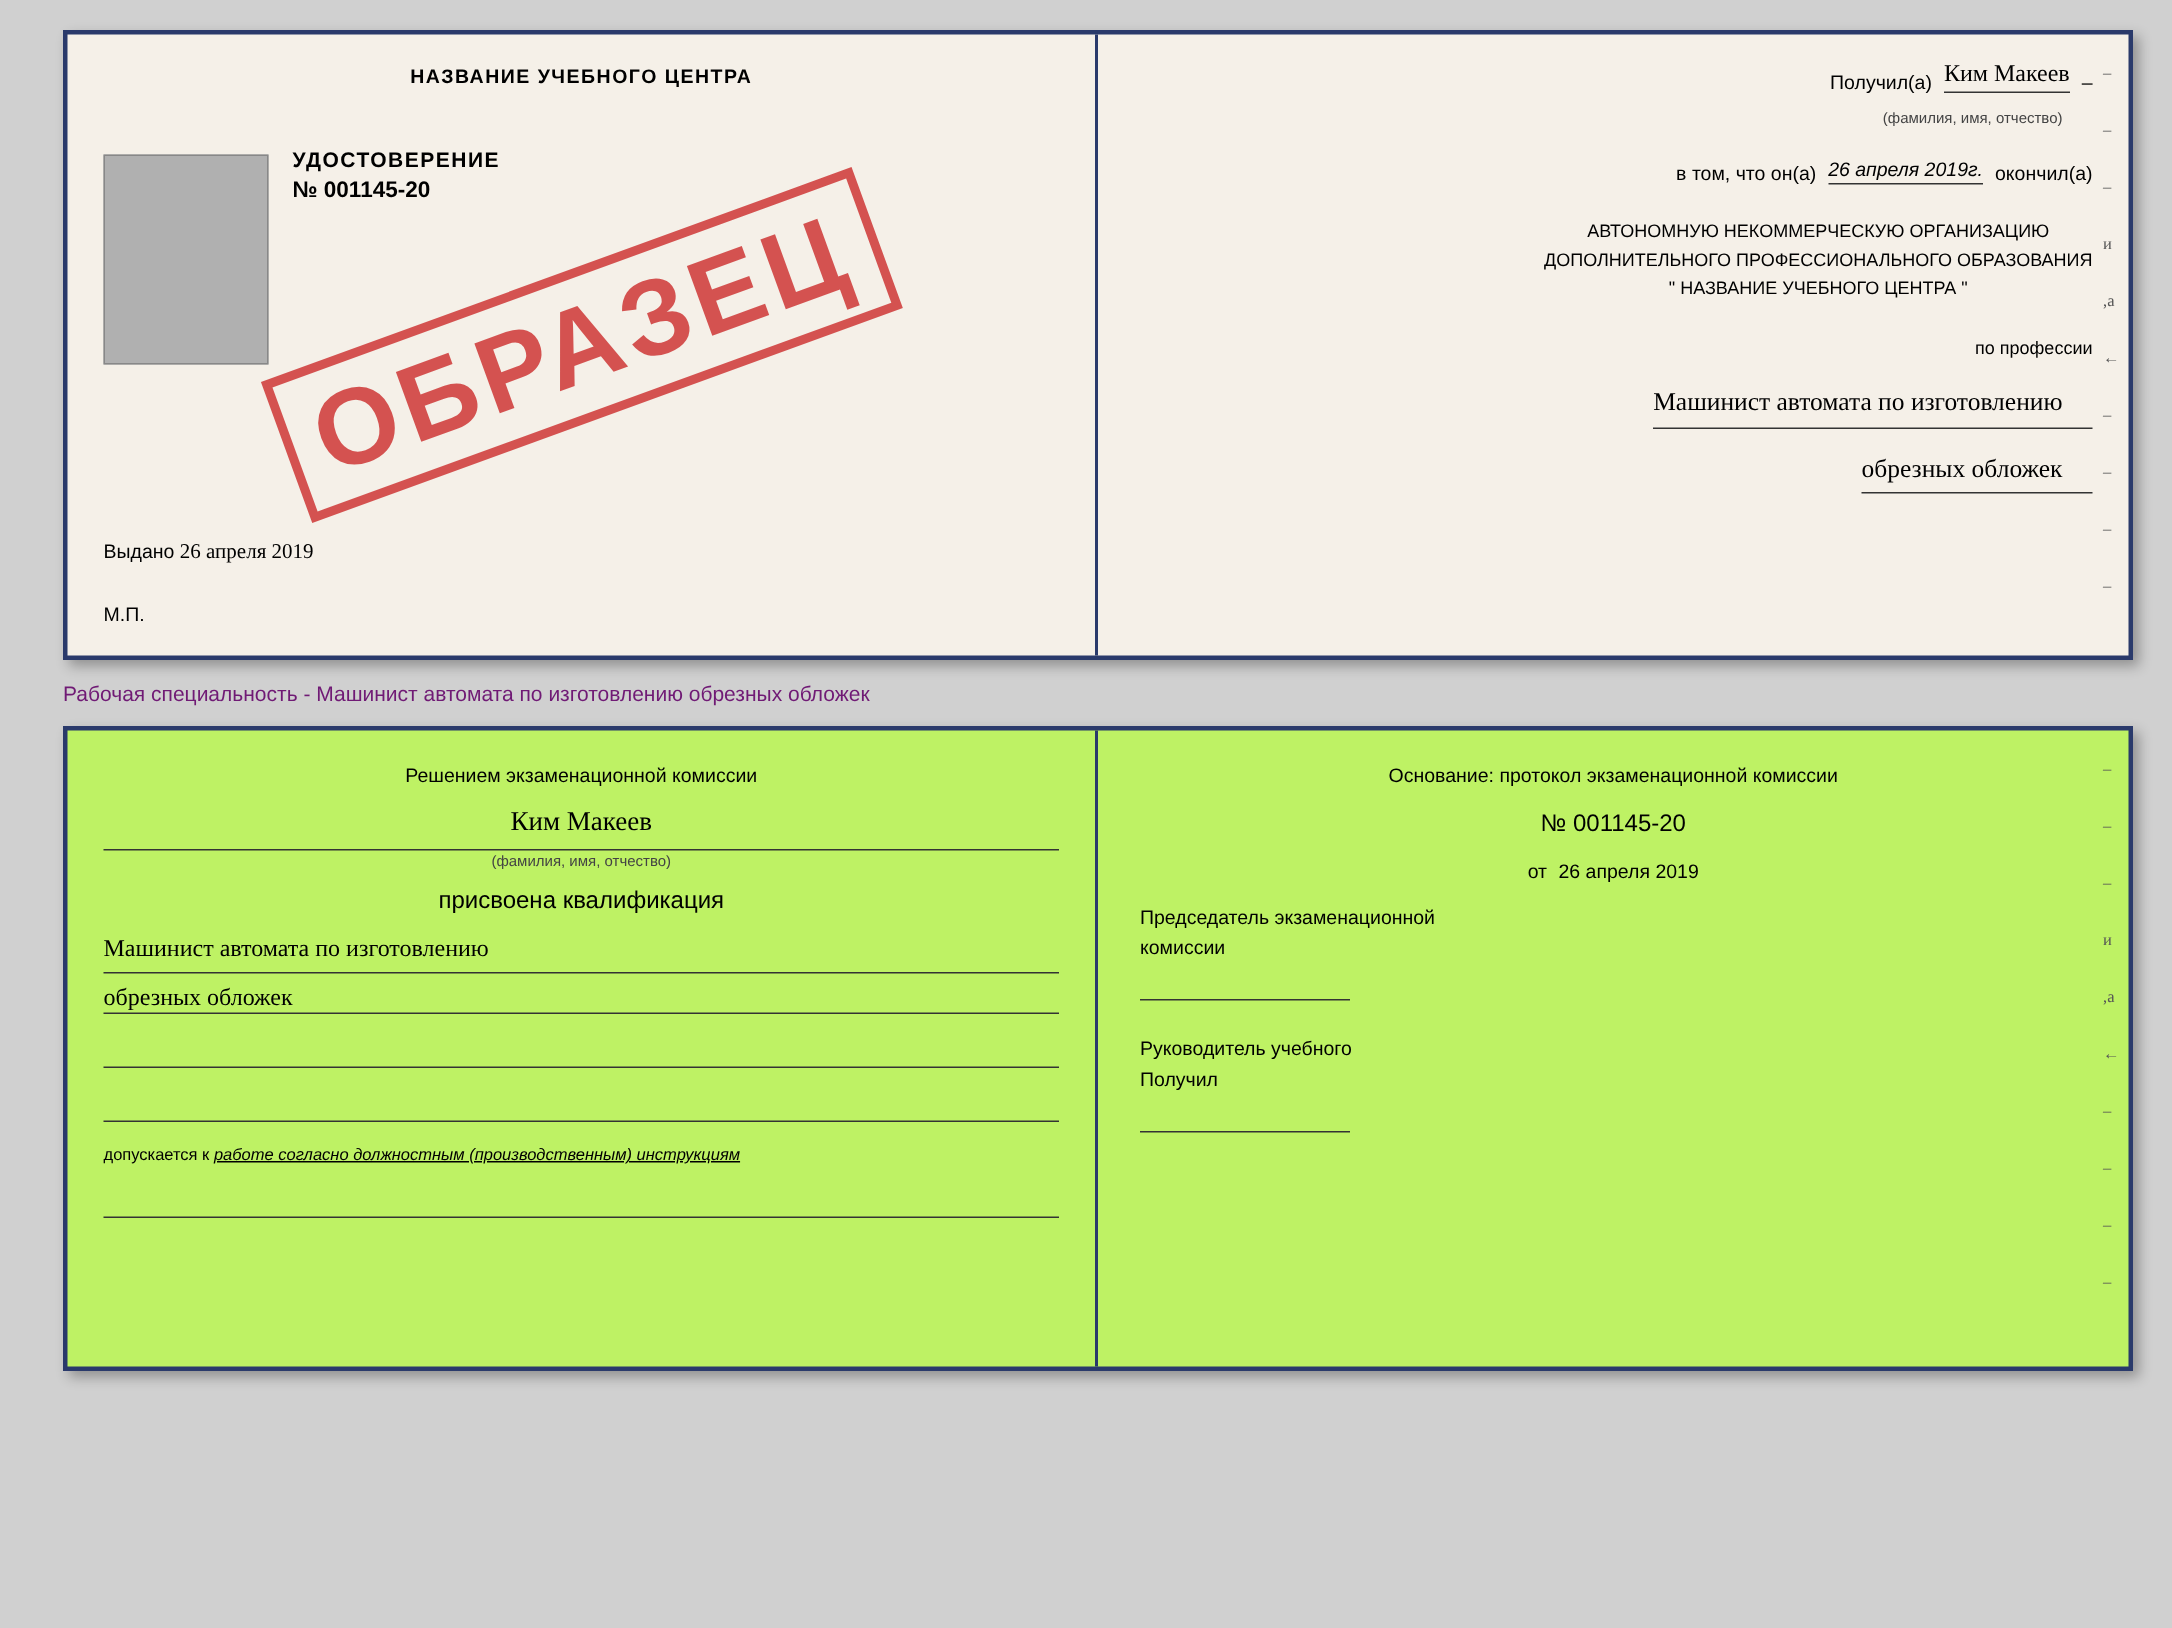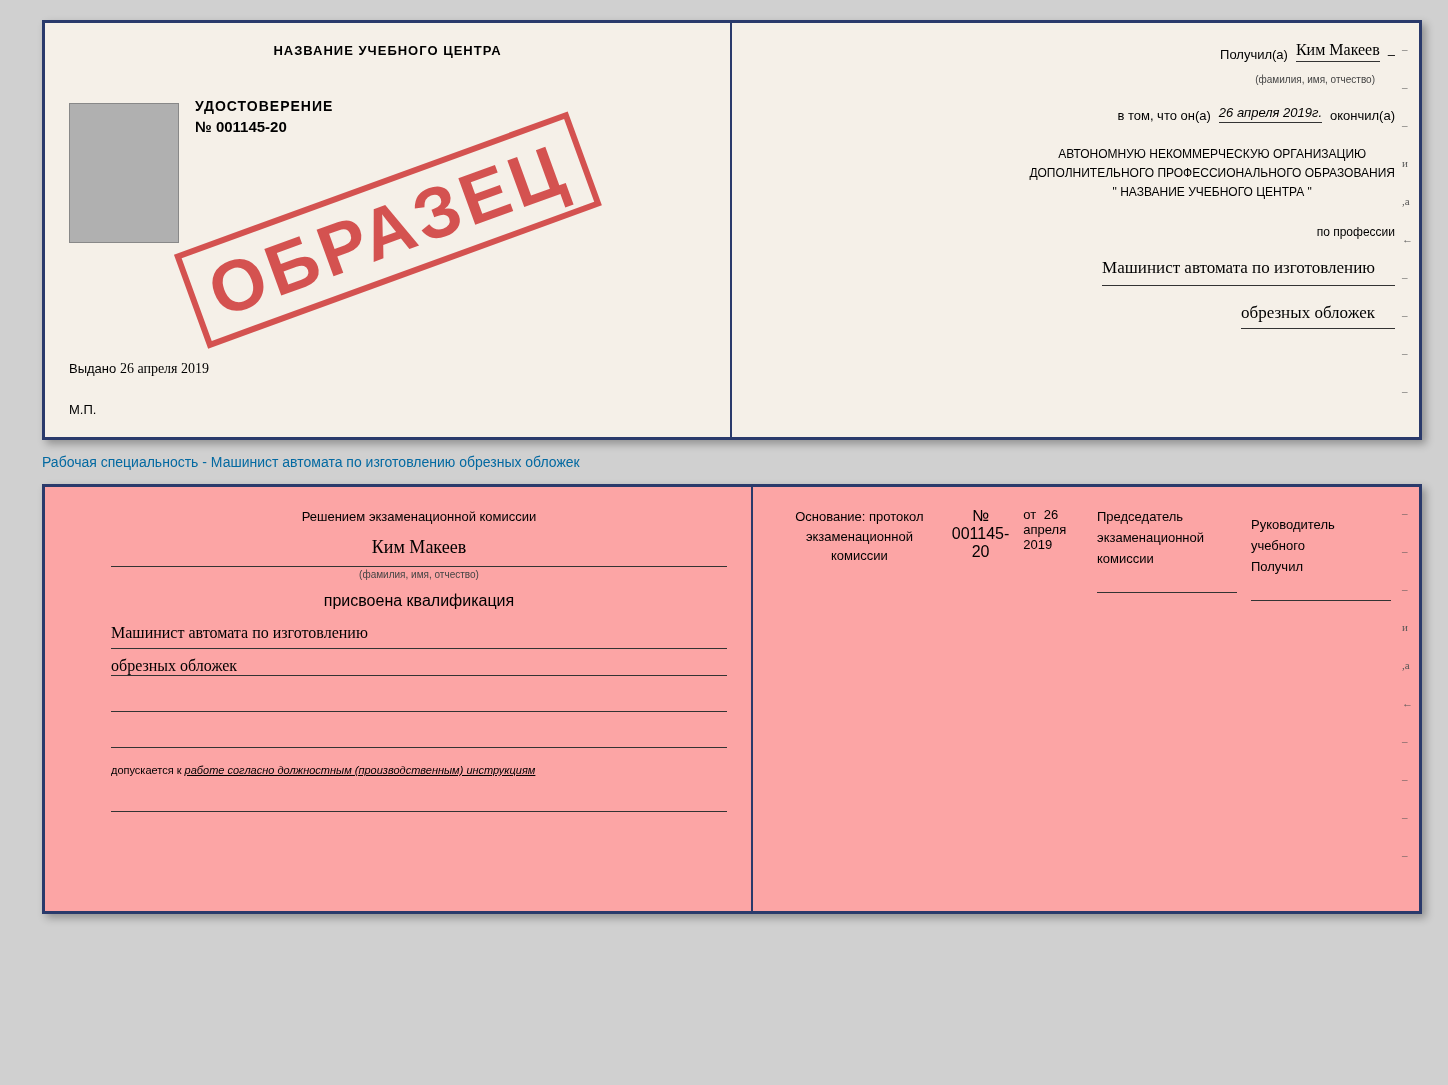--- a/index.html
+++ b/index.html
@@ -161,34 +161,33 @@
       flex-direction: column;
       gap: 26px;
       font-size: 11px;
       color: #555;
     }
 
     
     .middle-text {
       font-size: 14px;
       font-family: Arial, sans-serif;
-      color: #0369a1;
+      color: #701a75;
       padding: 4px 0;
     }
 
     
     .certificate-bottom {
       width: 100%;
-      background: #fca5a5;
+      background: #bef264;
       border: 3px solid #2a3a6b;
       display: flex;
       height: 430px;
       position: relative;
       box-shadow: 4px 4px 8px rgba(0,0,0,0.3);
-      padding-left: 42px;
     }
 
     
     .cert-bottom-left {
       width: 50%;
       border-right: 2px solid #2a3a6b;
       padding: 20px 24px;
       display: flex;
       flex-direction: column;
       gap: 8px;
@@ -257,20 +256,21 @@
     .bottom-blank-line-short {
       border-bottom: 1px solid #333;
       height: 20px;
     }
 
     
     .cert-bottom-right {
       width: 50%;
       padding: 20px 28px;
       display: flex;
+      flex-direction: column;
       gap: 14px;
       position: relative;
     }
 
     .bottom-basis-title {
       font-size: 13px;
       font-family: Arial, sans-serif;
       text-align: center;
       line-height: 1.5;
     }
@@ -278,21 +278,21 @@
     .bottom-protocol-number {
       font-size: 16px;
       font-family: Arial, sans-serif;
       text-align: center;
       font-weight: normal;
     }
 
     .bottom-protocol-date {
       font-size: 13px;
       font-family: Arial, sans-serif;
-      text-align: left;
+      text-align: center;
     }
 
     .bottom-protocol-date span.ot {
       margin-right: 4px;
     }
 
     .bottom-chairman-block {
       font-size: 13px;
       font-family: Arial, sans-serif;
       line-height: 1.6;

